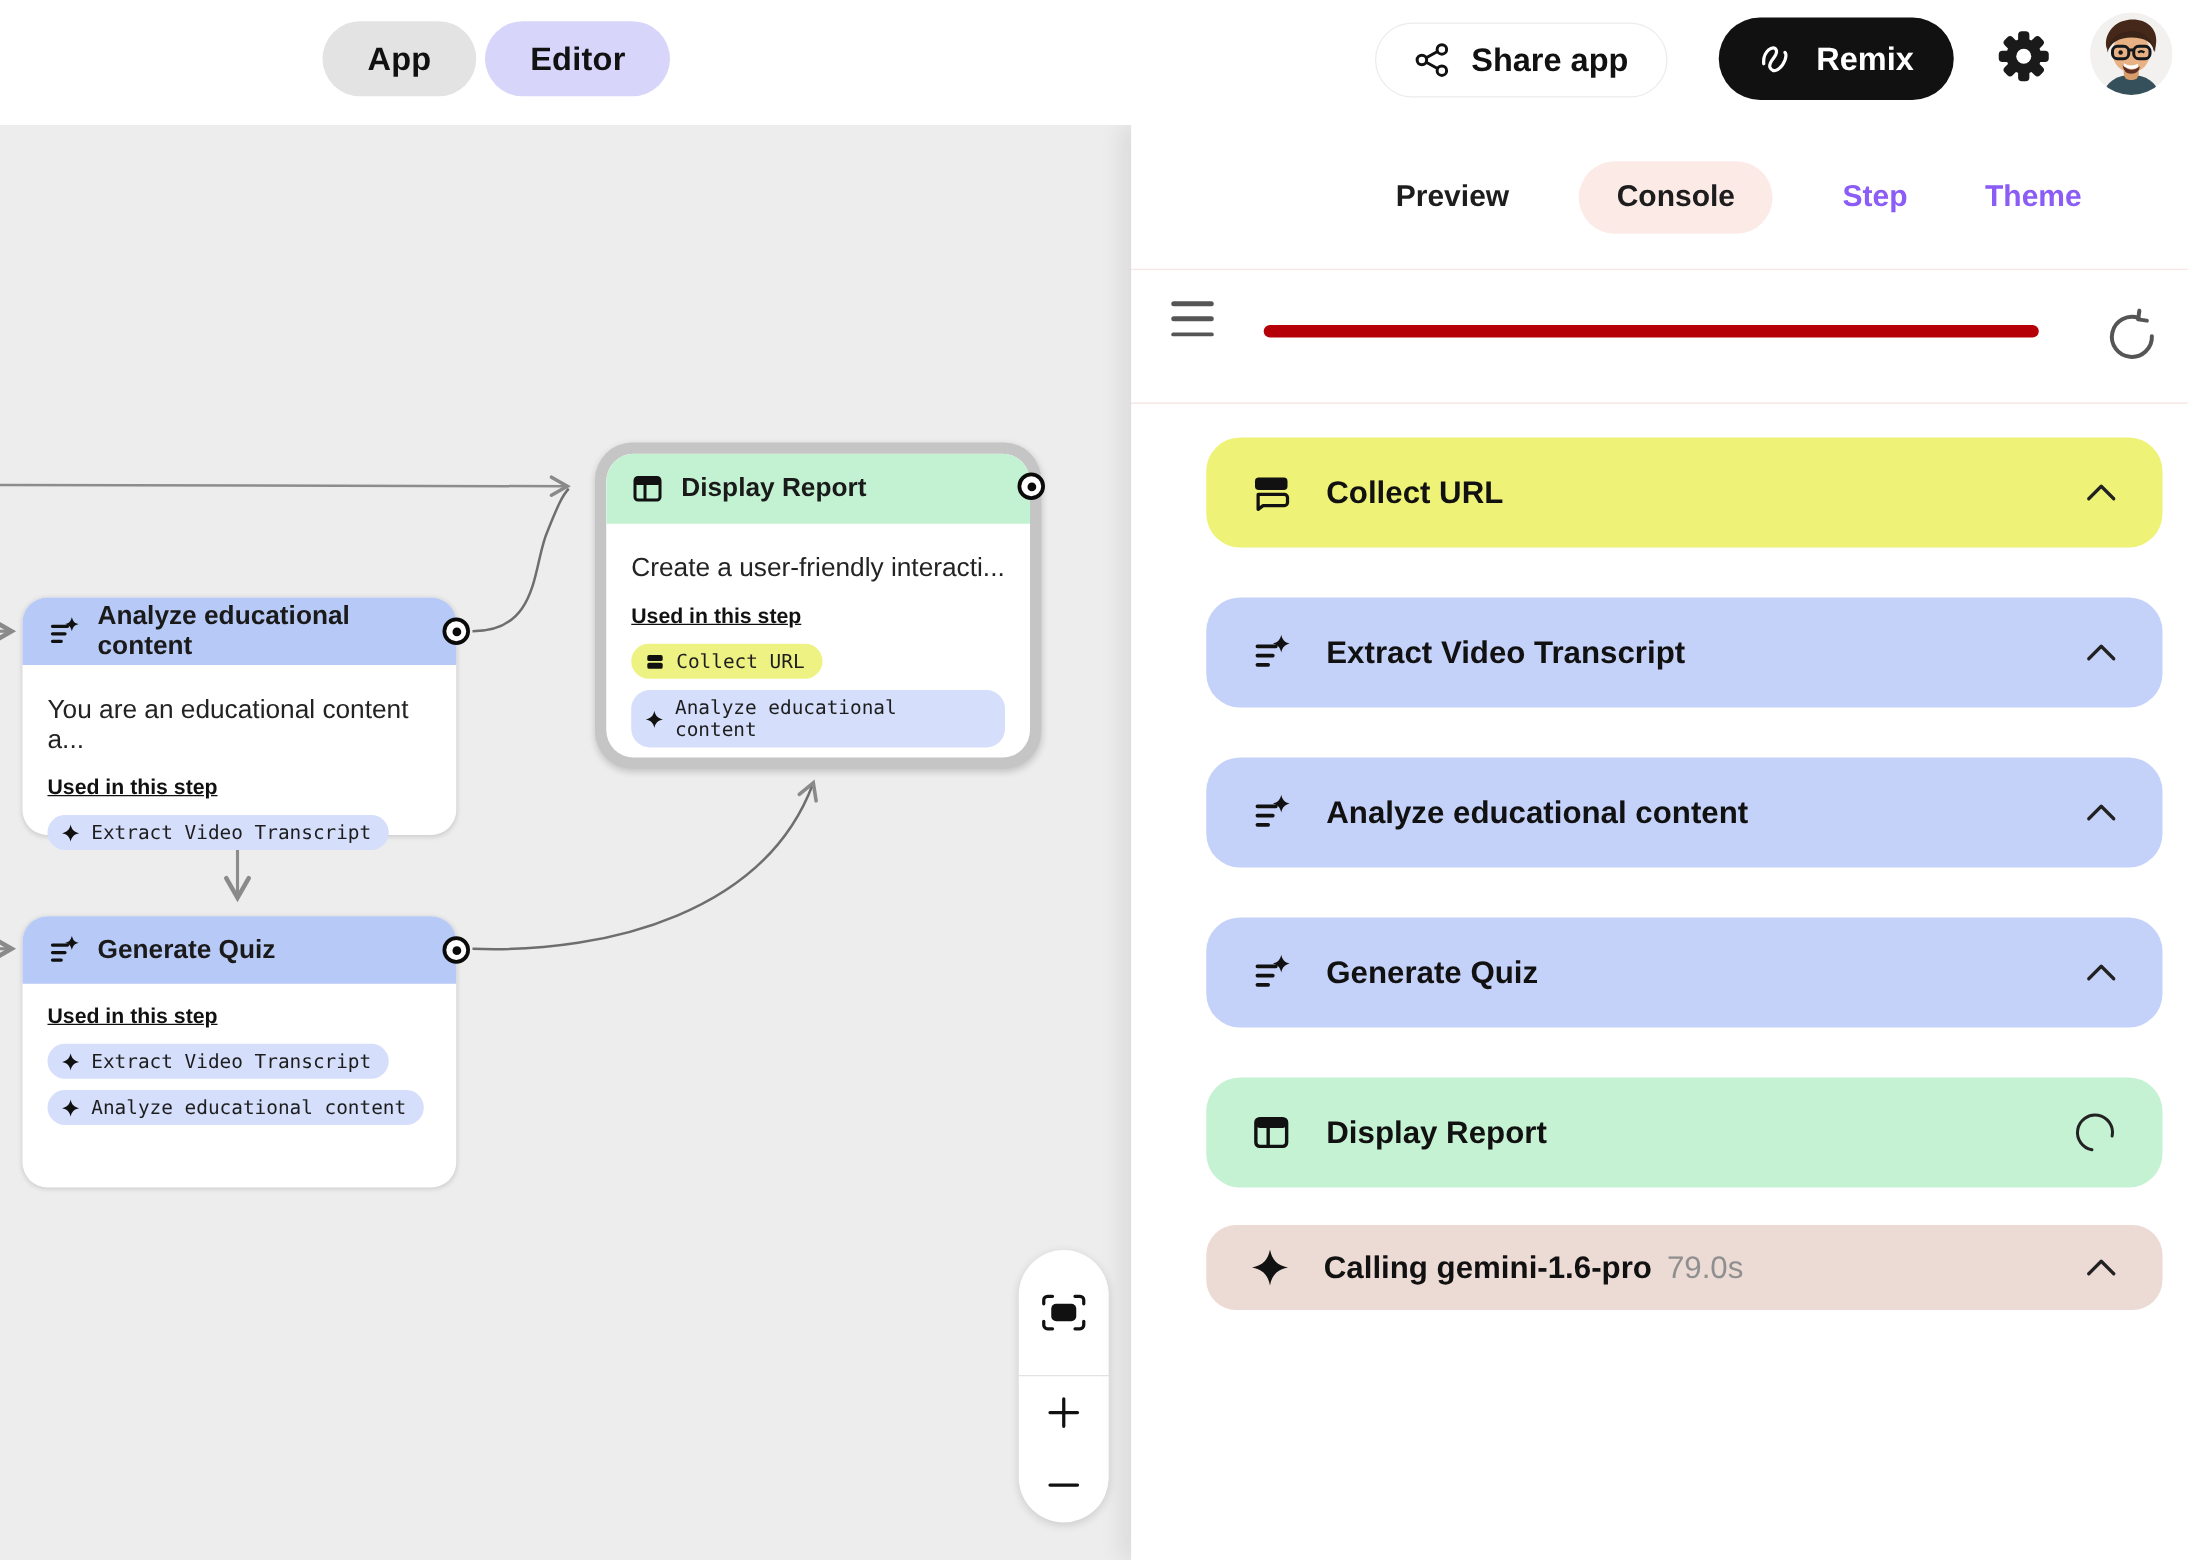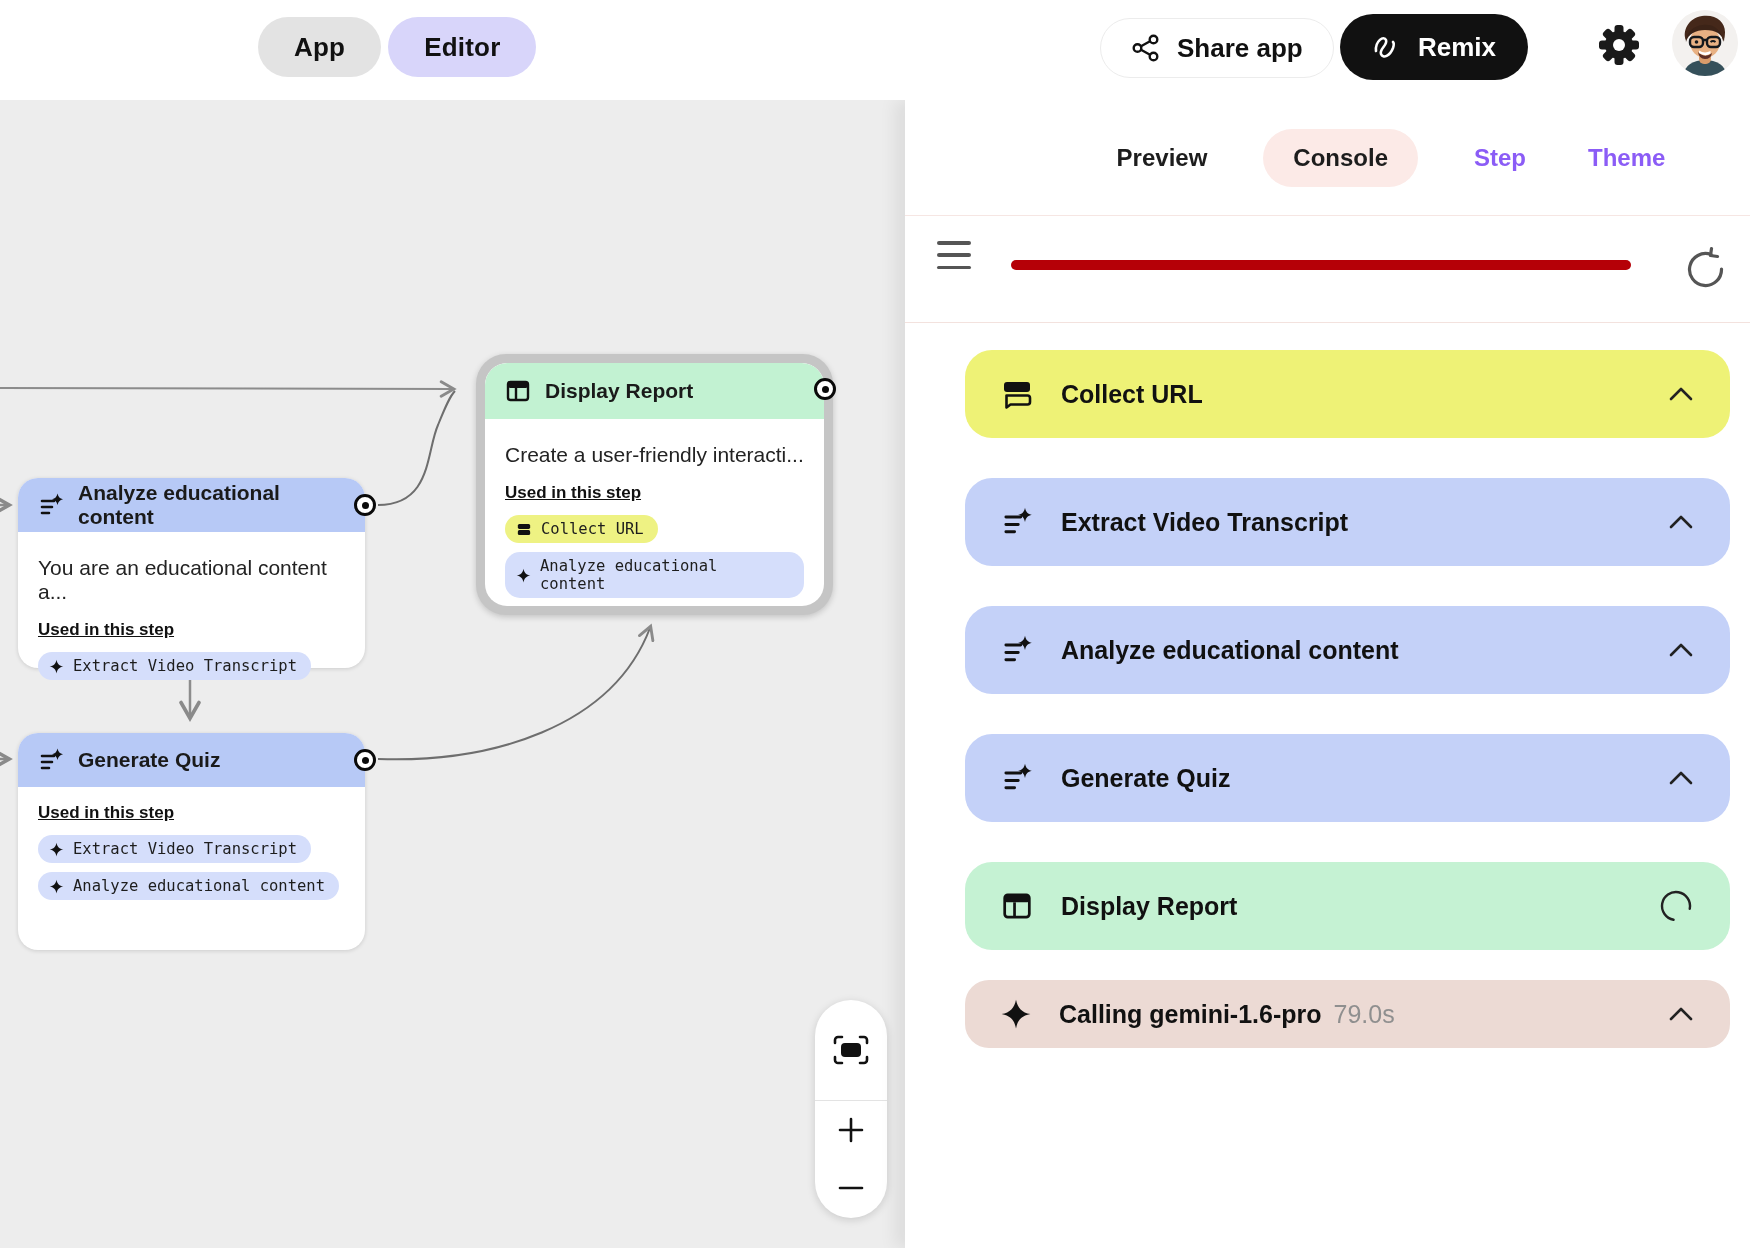--- a/index.html
+++ b/index.html
@@ -9,21 +9,21 @@
   
   .topbar { position:absolute; left:0; top:0; width:1750px; height:100px; background:#fff; z-index:30; }
   .toggle-group { position:absolute; left:258px; top:17px; height:60px; display:flex; gap:7px; }
   .toggle-btn { height:60px; padding:0 36px; border-radius:30px; display:flex; align-items:center;
     font-size:26px; font-weight:600; letter-spacing:.2px; cursor:pointer; border:none; }
   .toggle-app { background:#e3e3e3; color:#111; }
   .toggle-editor { background:#d8d5fa; color:#111; }
   .share-btn { position:absolute; left:1100px; top:18px; height:60px; padding:0 30px; border-radius:30px;
     background:#fff; border:1.5px solid #ececec; display:flex; align-items:center; gap:16px;
     font-size:26px; font-weight:600; color:#111; cursor:pointer; }
-  .remix-btn { position:absolute; left:1340px; top:14px; height:66px; padding:0 32px; border-radius:33px;
+  .remix-btn { position:absolute; left:1375px; top:14px; height:66px; padding:0 32px; border-radius:33px;
     background:#111; color:#fff; display:flex; align-items:center; gap:16px; font-size:26px; font-weight:600; cursor:pointer; border:none; }
   .gear { position:absolute; left:1596px; top:22px; width:46px; height:46px; cursor:pointer; }
   .avatar { position:absolute; left:1672px; top:10px; width:66px; height:66px; border-radius:50%;
     background:#f6f4f2; overflow:hidden; cursor:pointer; }
 
   
   .canvas { position:absolute; left:0; top:100px; width:905px; height:1148px; background:#ededed; z-index:1; }
   .edges { position:absolute; left:0; top:0; width:905px; height:1148px; }
 
   .node { position:absolute; background:#fff; border-radius:20px; box-shadow:0 1px 4px rgba(0,0,0,.14); }

